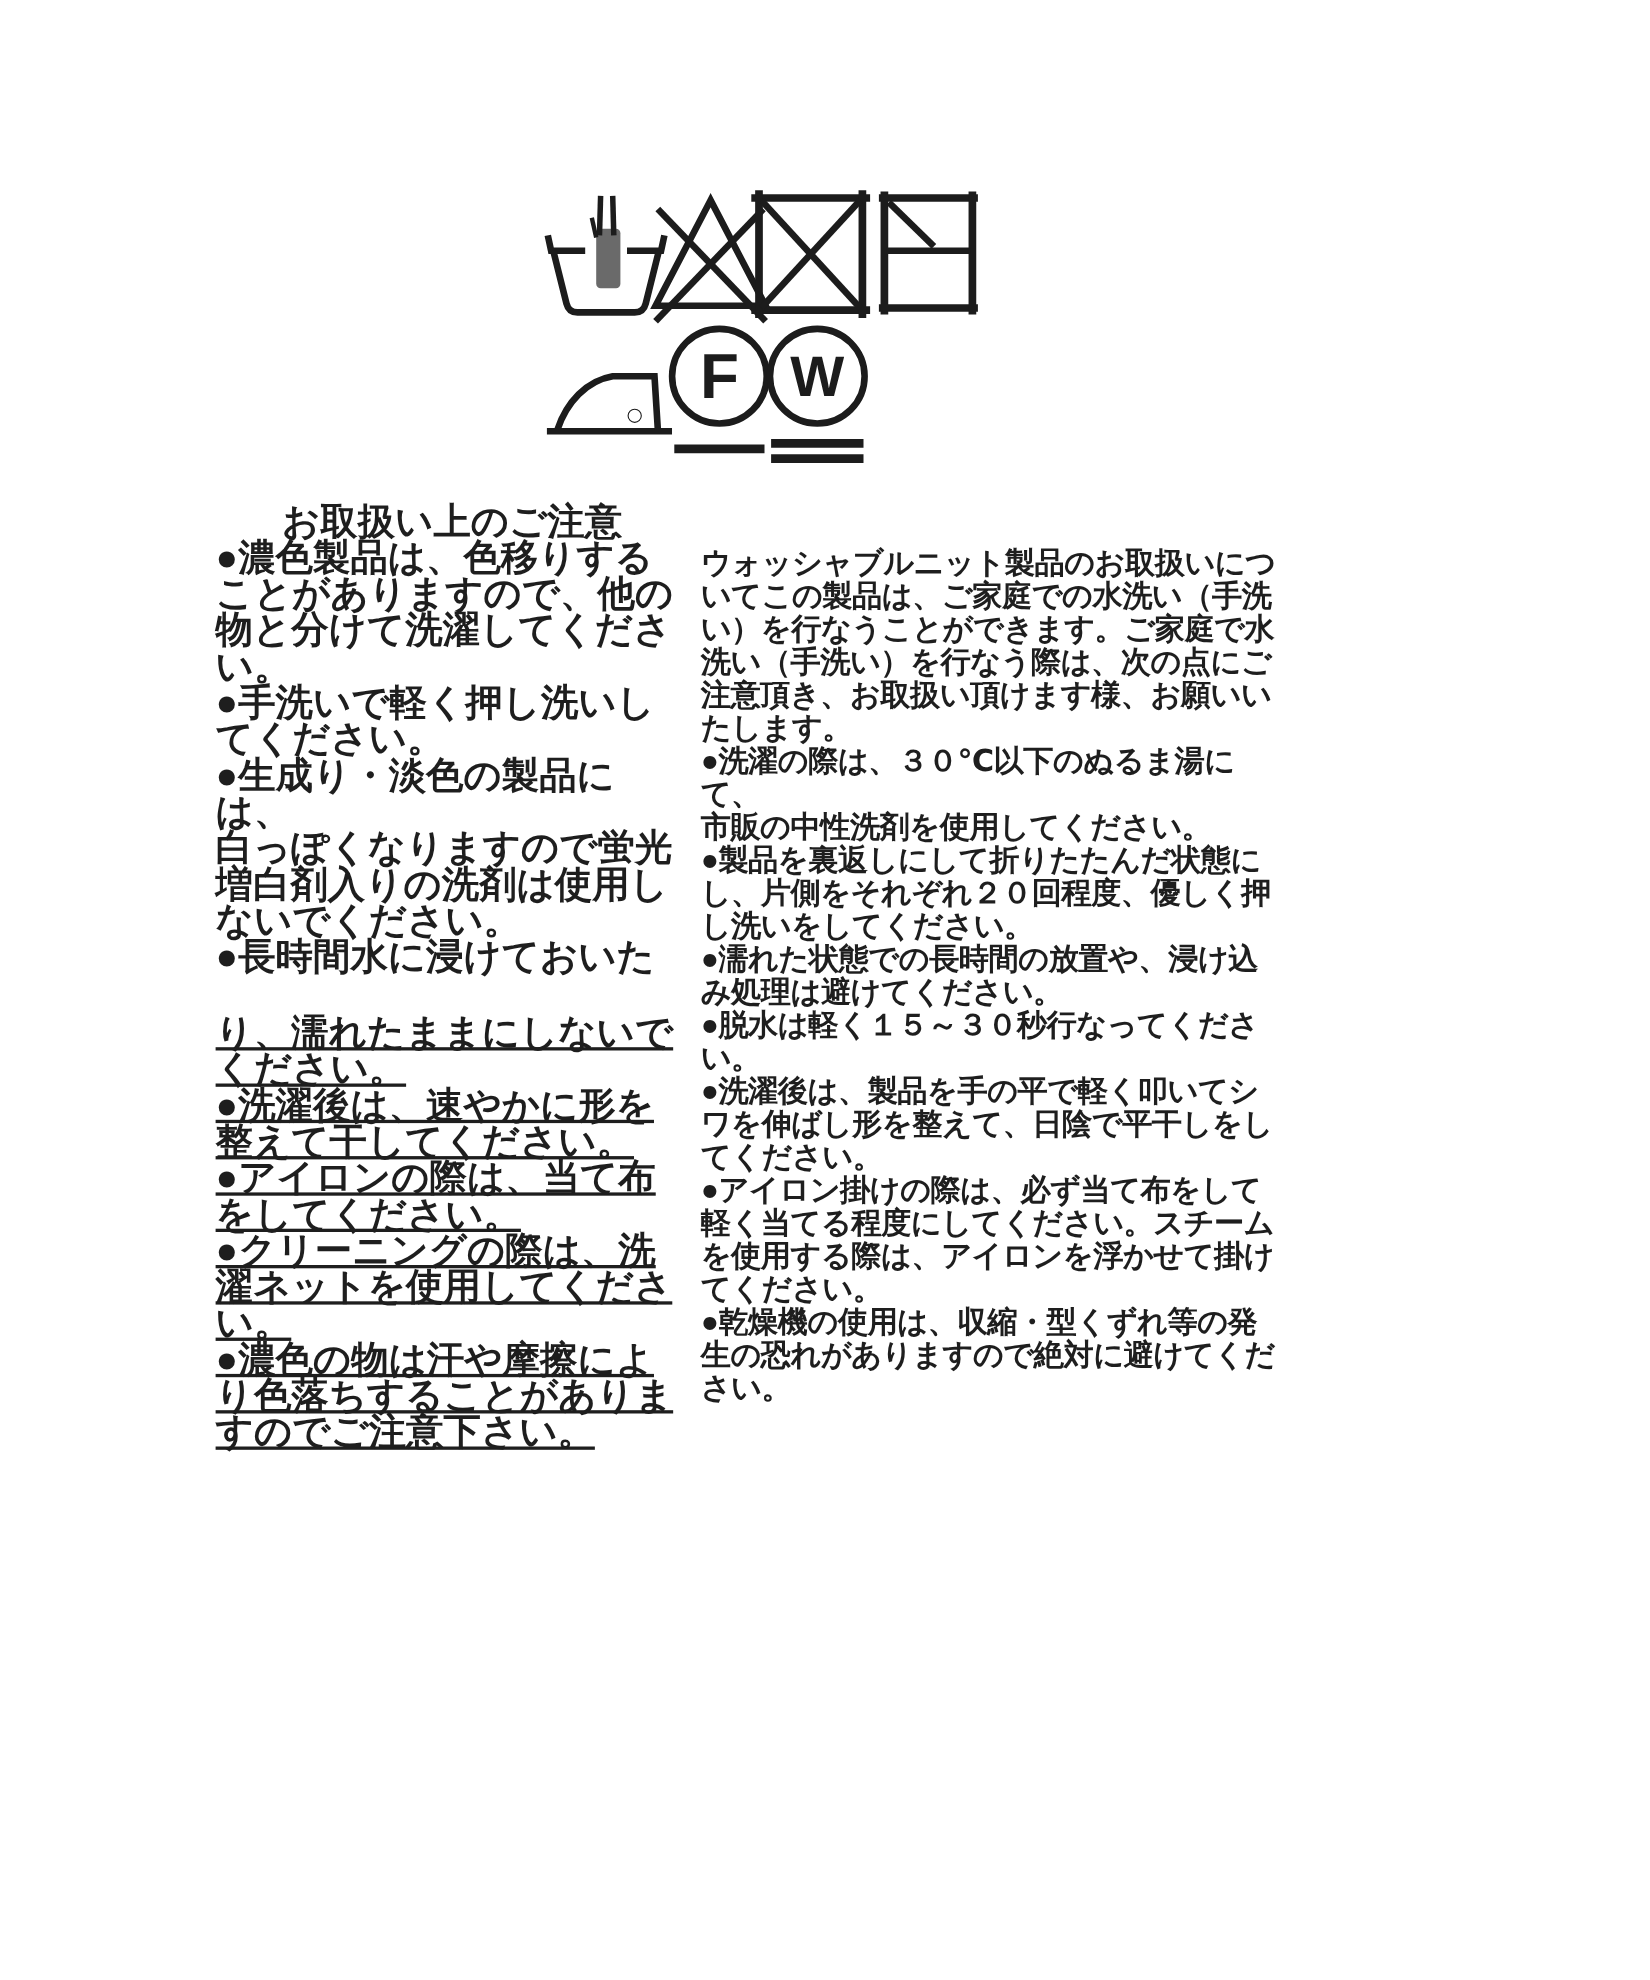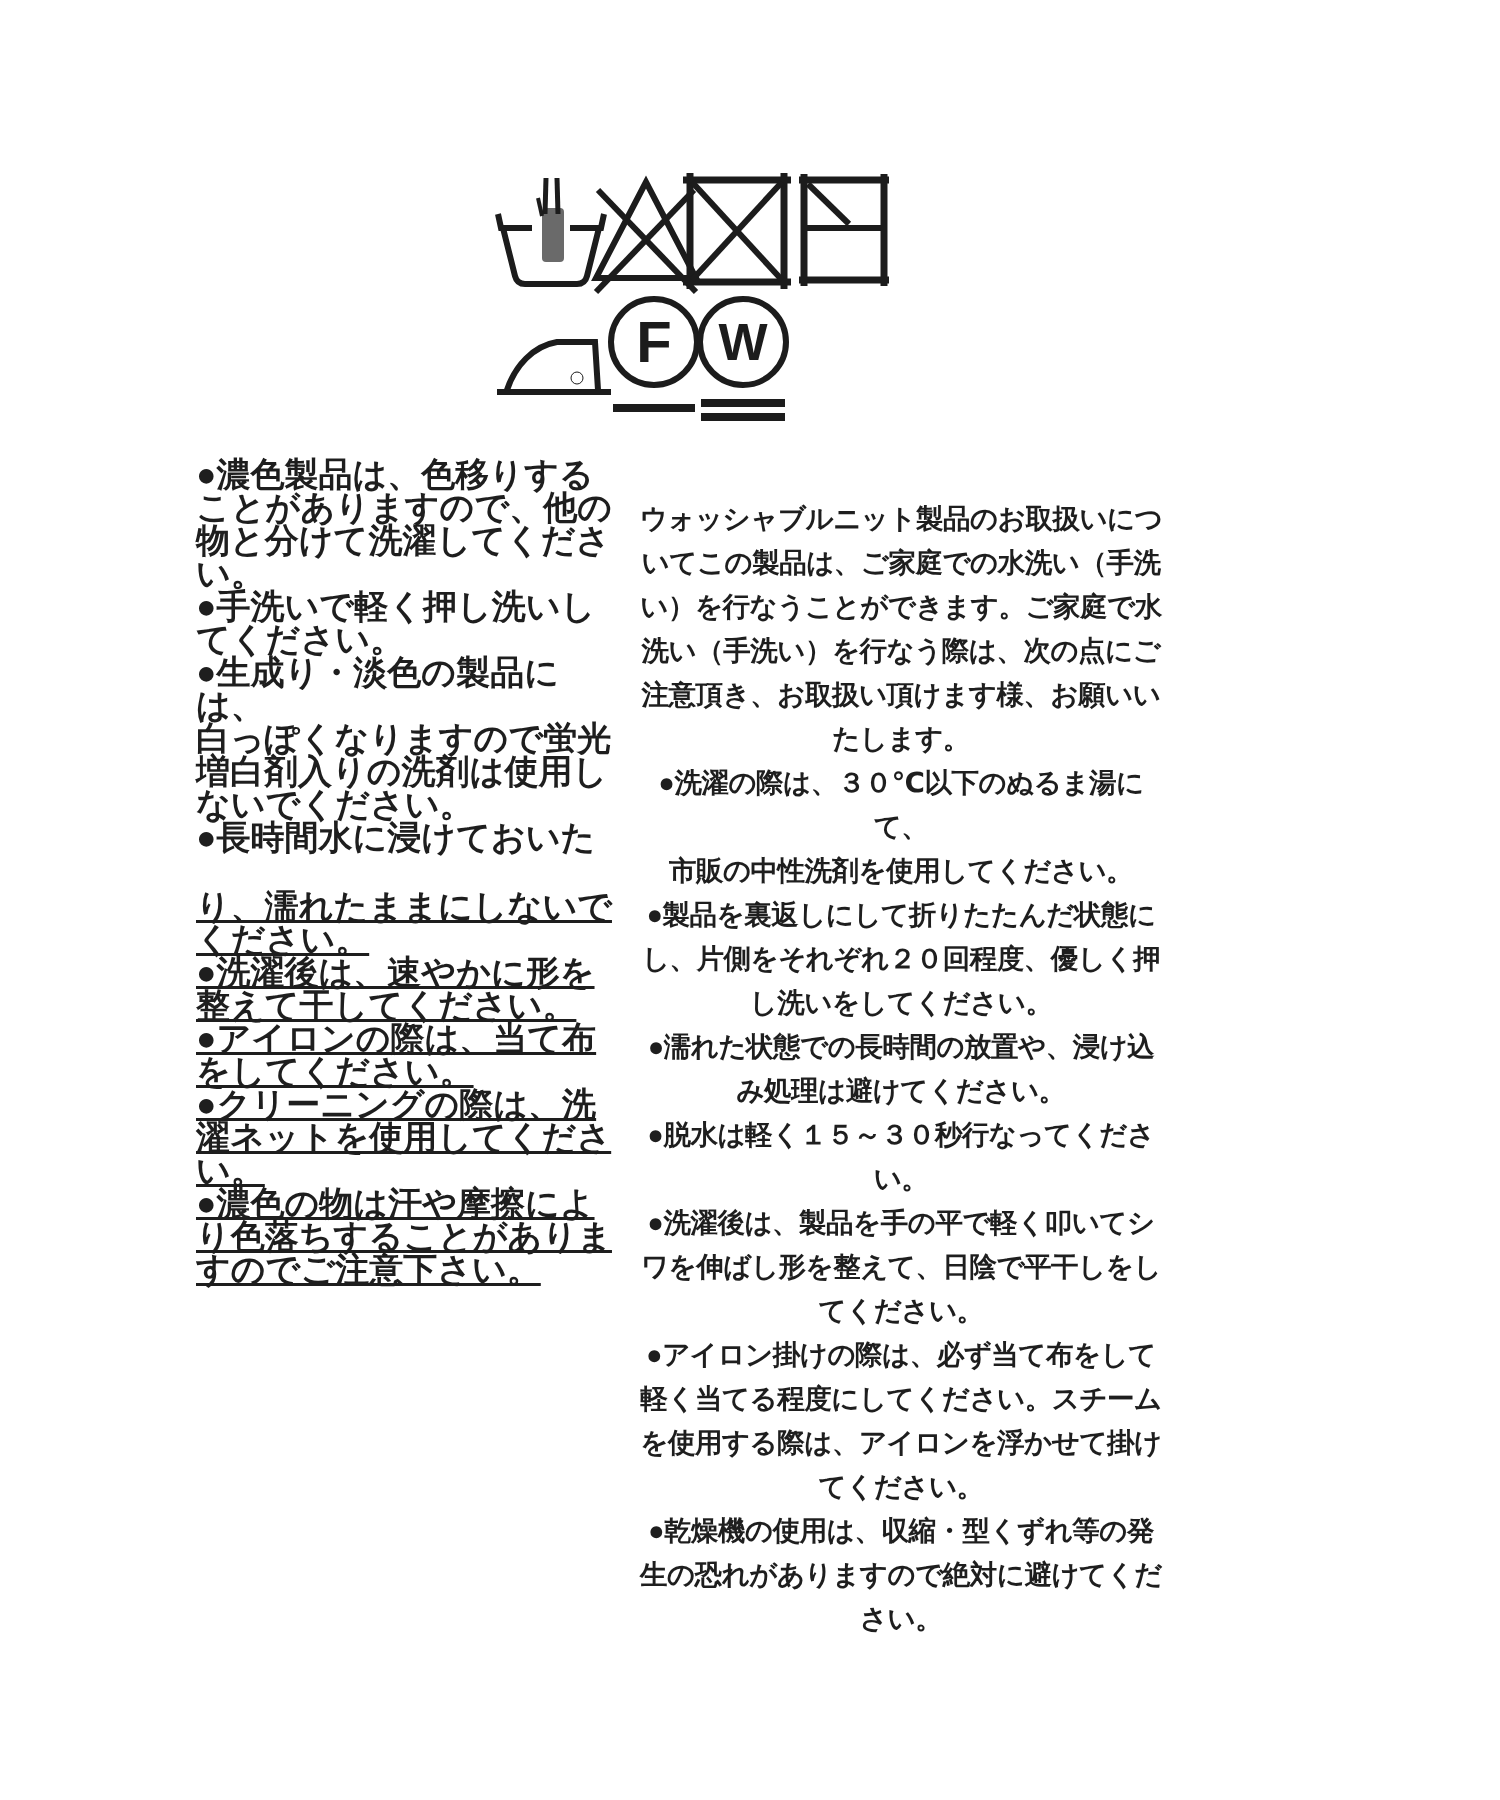--- a/index.html
+++ b/index.html
@@ -19,21 +19,21 @@
   .left-col .block{white-space:pre-line;}
   .left-col .block2{margin-top:36px;text-decoration:underline;}
 
   .right-col{
     position:absolute;left:637px;top:497px;width:528px;color:#1e1e1e;
   }
   .right-col .attention{
     text-align:center;font-size:46px;line-height:52px;font-weight:400;letter-spacing:1px;
   }
   .right-col .body{
-    font-size:27.5px;line-height:44px;font-weight:700;letter-spacing:-0.5px;white-space:pre-line;text-align:center;
+    font-size:27.5px;line-height:30px;font-weight:700;letter-spacing:-0.5px;white-space:pre-line;
   }
   .company{
     position:absolute;left:850px;top:1350px;
     font-size:38px;font-weight:400;letter-spacing:1.5px;color:#1e1e1e;
   }
 </style>
 </head>
 <body>
 
 <div class="canvas">
@@ -99,20 +99,21 @@
   <div class="sym" style="left:694px;top:290px;">
     <svg width="98" height="140" viewBox="0 0 98 140">
       <circle cx="49" cy="52" r="43" stroke-width="6"></circle>
       <text x="49" y="70" text-anchor="middle" font-size="52" font-weight="700" font-family="Liberation Sans, DejaVu Sans, sans-serif" fill="#1c1c1c" stroke="none">W</text>
       <line x1="7" y1="113" x2="91" y2="113" stroke-width="8"></line>
       <line x1="7" y1="127" x2="91" y2="127" stroke-width="8"></line>
     </svg>
   </div>
 
   <div class="left-col">
+    <div class="heading">お取扱い上のご注意</div>
     <div class="block block1">●濃色製品は、色移りする
 ことがありますので、他の
 物と分けて洗濯してくださ
 い。
 ●手洗いで軽く押し洗いし
 てください。
 ●生成り・淡色の製品には、
 白っぽくなりますので蛍光
 増白剤入りの洗剤は使用し
 ないでください。

